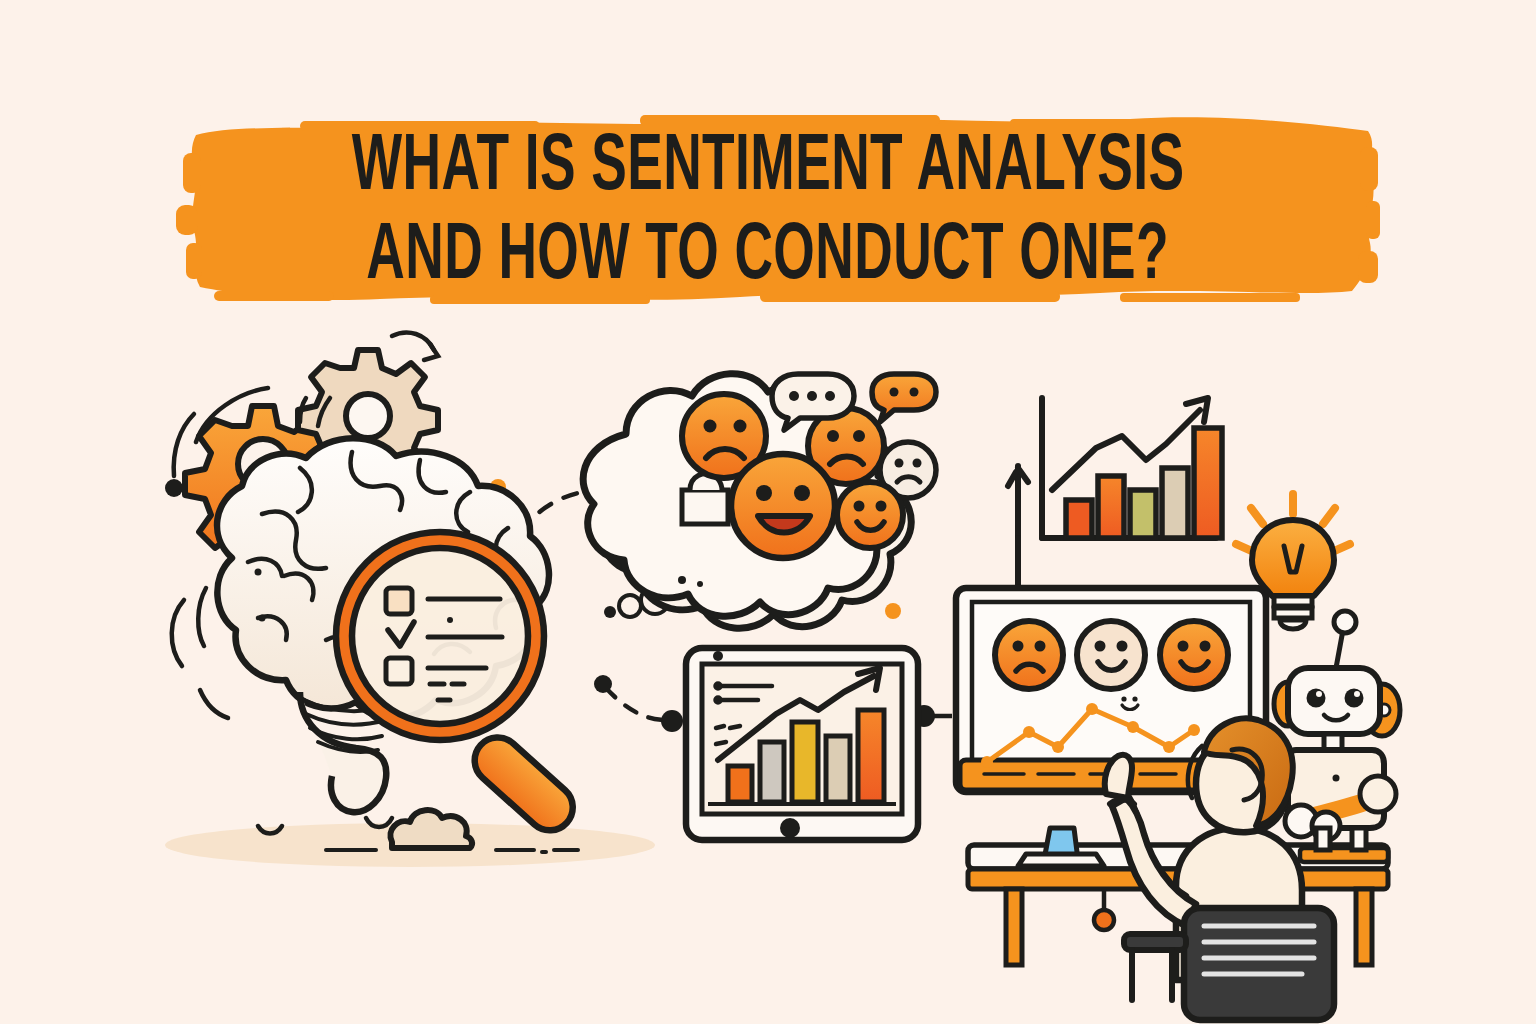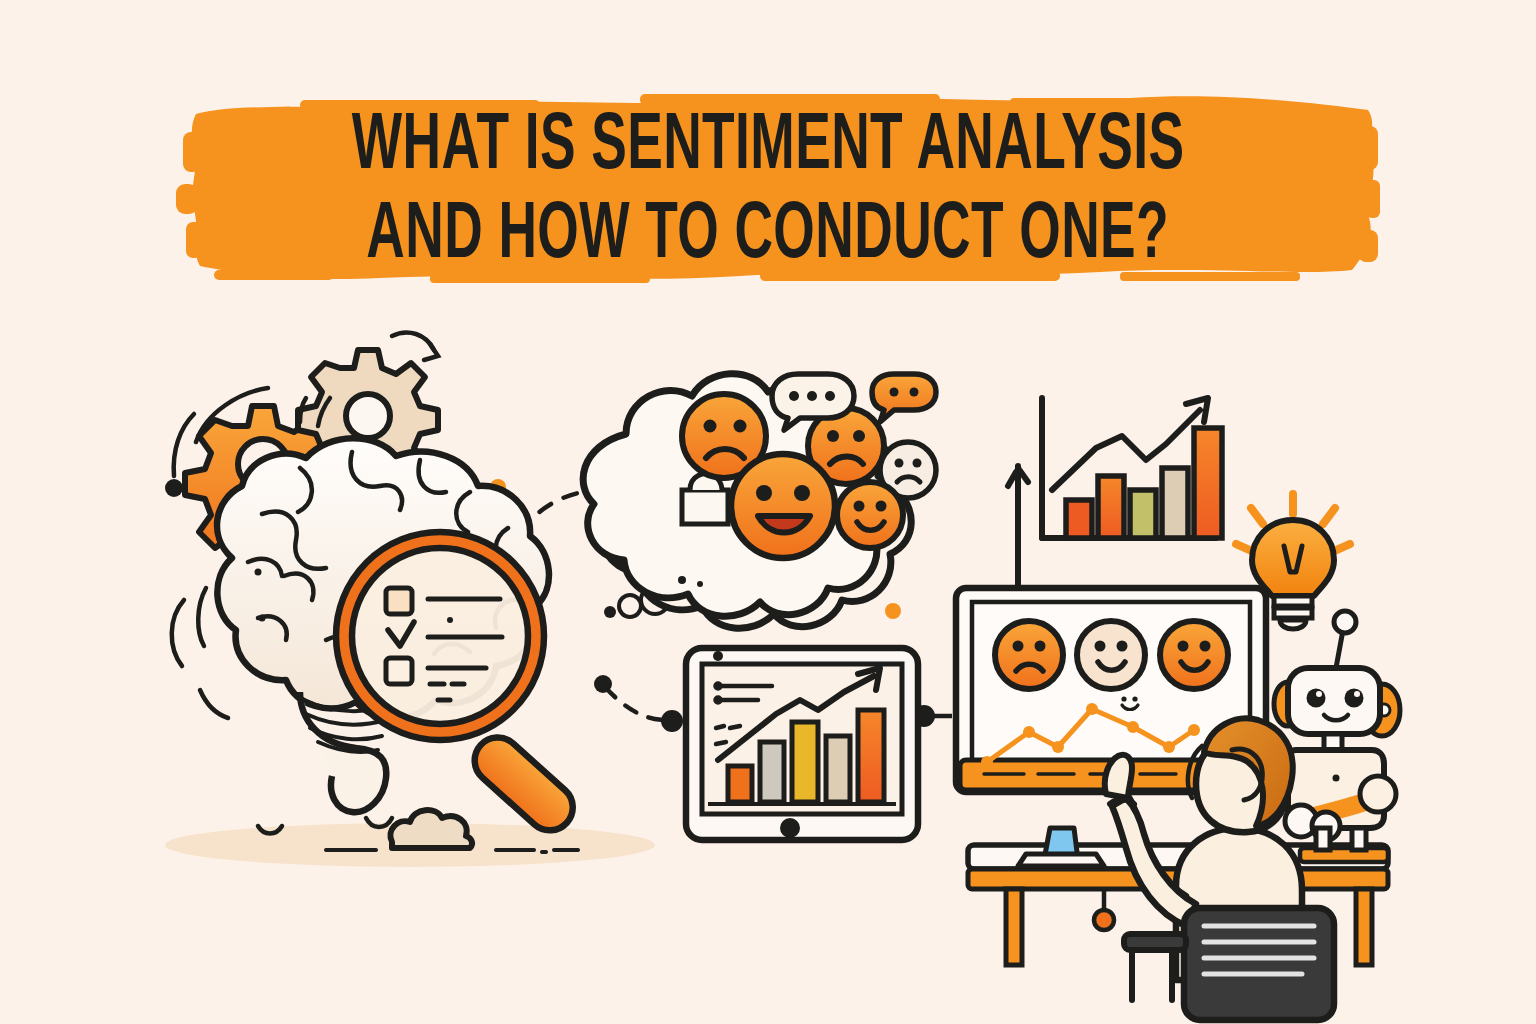--- a/index.html
+++ b/index.html
@@ -8,21 +8,21 @@
     width:1536px;height:1024px;
     background:#FDF2EA;
     font-family:"Liberation Sans", sans-serif;
     overflow:hidden;
     position:relative;
   }
   #stage{position:absolute;inset:0;width:1536px;height:1024px;}
 
   
   #banner-wrap{
-    position:absolute;left:0;top:80px;width:1536px;height:210px;
+    position:absolute;left:0;top:101px;width:1536px;height:210px;
   }
   #banner-svg{position:absolute;left:0;top:0;width:1536px;height:210px;}
   #title-block{
     position:absolute;left:0;top:0;width:1536px;height:210px;
     display:flex;flex-direction:column;align-items:center;justify-content:center;
     gap:2px;
   }
   .title-line{
     color:#1D1D1B;
     font-family:"Liberation Sans", sans-serif;

